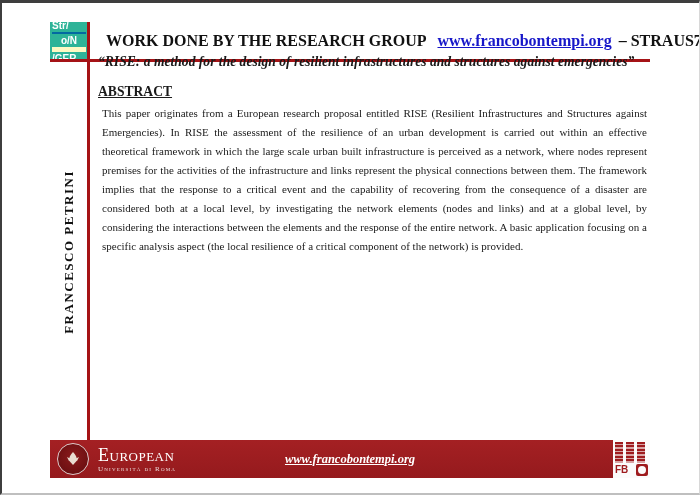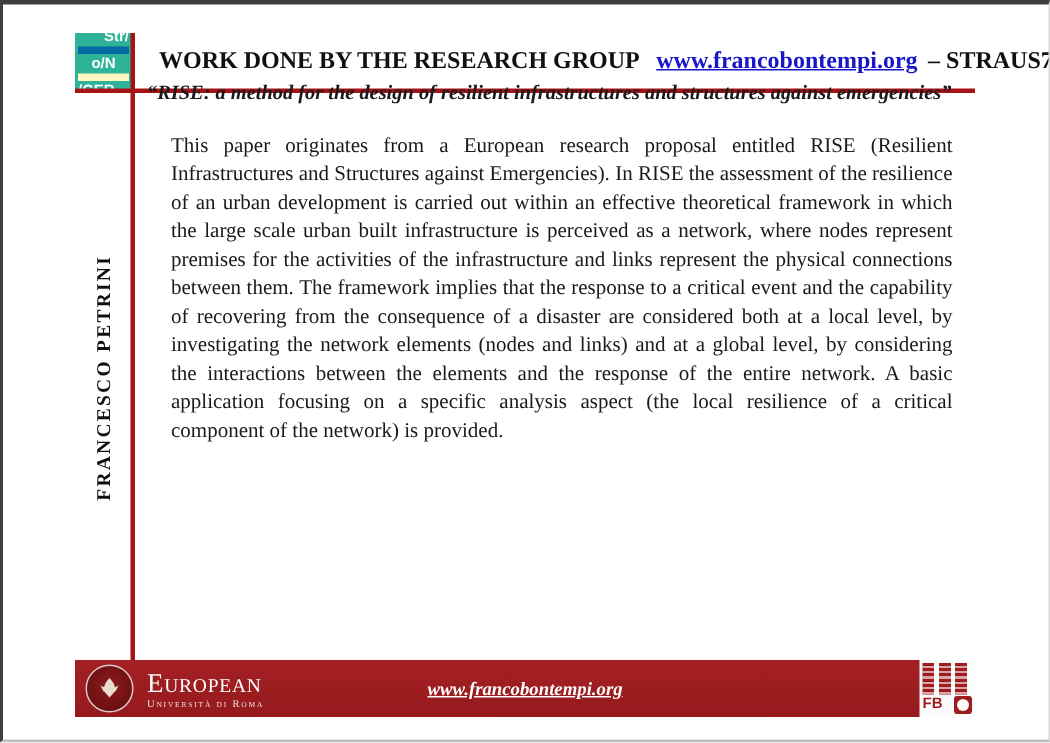--- a/index.html
+++ b/index.html
@@ -18,21 +18,21 @@
   
   .logo{
     position:absolute;left:48px;top:19px;width:38px;height:40px;
     background:#2eb398;
     color:#ffffff;
     font-family:"Liberation Sans", sans-serif;
     font-weight:bold;font-size:10px;line-height:13px;
     display:flex;flex-direction:column;justify-content:center;
     box-sizing:border-box;padding:1px 2px;
   }
-  .logo-line1{text-align:right;border-bottom:5px solid #0369a1;}
+  .logo-line1{text-align:left;border-bottom:2px solid #0369a1;}
   .logo-line2{text-align:center;border-bottom:5px solid #fef9c3;}
   .logo-line3{text-align:left;}
   .vline{
     position:absolute;left:85px;top:19px;width:3px;height:419px;
     background:#a51316;
   }
   .hline{
     position:absolute;left:48px;top:56px;width:600px;height:3px;
     background:#a51316;
   }
@@ -65,21 +65,21 @@
   }
   .paper-title{
     font-weight:bold;font-style:italic;font-size:13.6px;line-height:1.45;
     margin:0 0 12px 0;
   }
   .abstract-label{
     font-weight:bold;font-size:13.6px;text-decoration:underline;
     margin:0 0 4px 0;
   }
   .abstract-text{
-    font-size:14px;line-height:19px;text-align:justify;margin:16px;
+    font-size:11px;line-height:19px;text-align:justify;margin:4px;
   }
   
   .banner{
     position:absolute;left:48px;top:437px;width:600px;height:38px;
     background:linear-gradient(#a42023,#951a1d);
     display:flex;align-items:center;
   }
   .emblem{
     width:30px;height:30px;border-radius:50%;
     margin-left:7px;flex:0 0 auto;
@@ -145,20 +145,21 @@
 
   <div class="vline"></div>
   <div class="hline"></div>
 
   <div class="sidebar">
     <span class="sidebar-author">FRANCESCO PETRINI</span>
   </div>
 
   <div class="content">
     <p class="paper-title">“RISE: a method for the design of resilient infrastructures and structures against emergencies”</p>
+    <p class="abstract-label">ABSTRACT</p>
     <p class="abstract-text">This paper originates from a European research proposal entitled RISE (Resilient Infrastructures and Structures against Emergencies). In RISE the assessment of the resilience of an urban development is carried out within an effective theoretical framework in which the large scale urban built infrastructure is perceived as a network, where nodes represent premises for the activities of the infrastructure and links represent the physical connections between them. The framework implies that the response to a critical event and the capability of recovering from the consequence of a disaster are considered both at a local level, by investigating the network elements (nodes and links) and at a global level, by considering the interactions between the elements and the response of the entire network. A basic application focusing on a specific analysis aspect (the local resilience of a critical component of the network) is provided.</p>
   </div>
 
   <div class="banner">
     <div class="emblem">
       <svg width="18" height="18" viewBox="0 0 18 18">
         <path d="M9 2 C6.5 4.5 5 7.5 5 10.5 L9 15 L13 10.5 C13 7.5 11.5 4.5 9 2 Z" fill="#e9ded2"></path>
         <path d="M3 7 L7 9 L5 11 Z" fill="#e9ded2"></path>
         <path d="M15 7 L11 9 L13 11 Z" fill="#e9ded2"></path>
       </svg>

